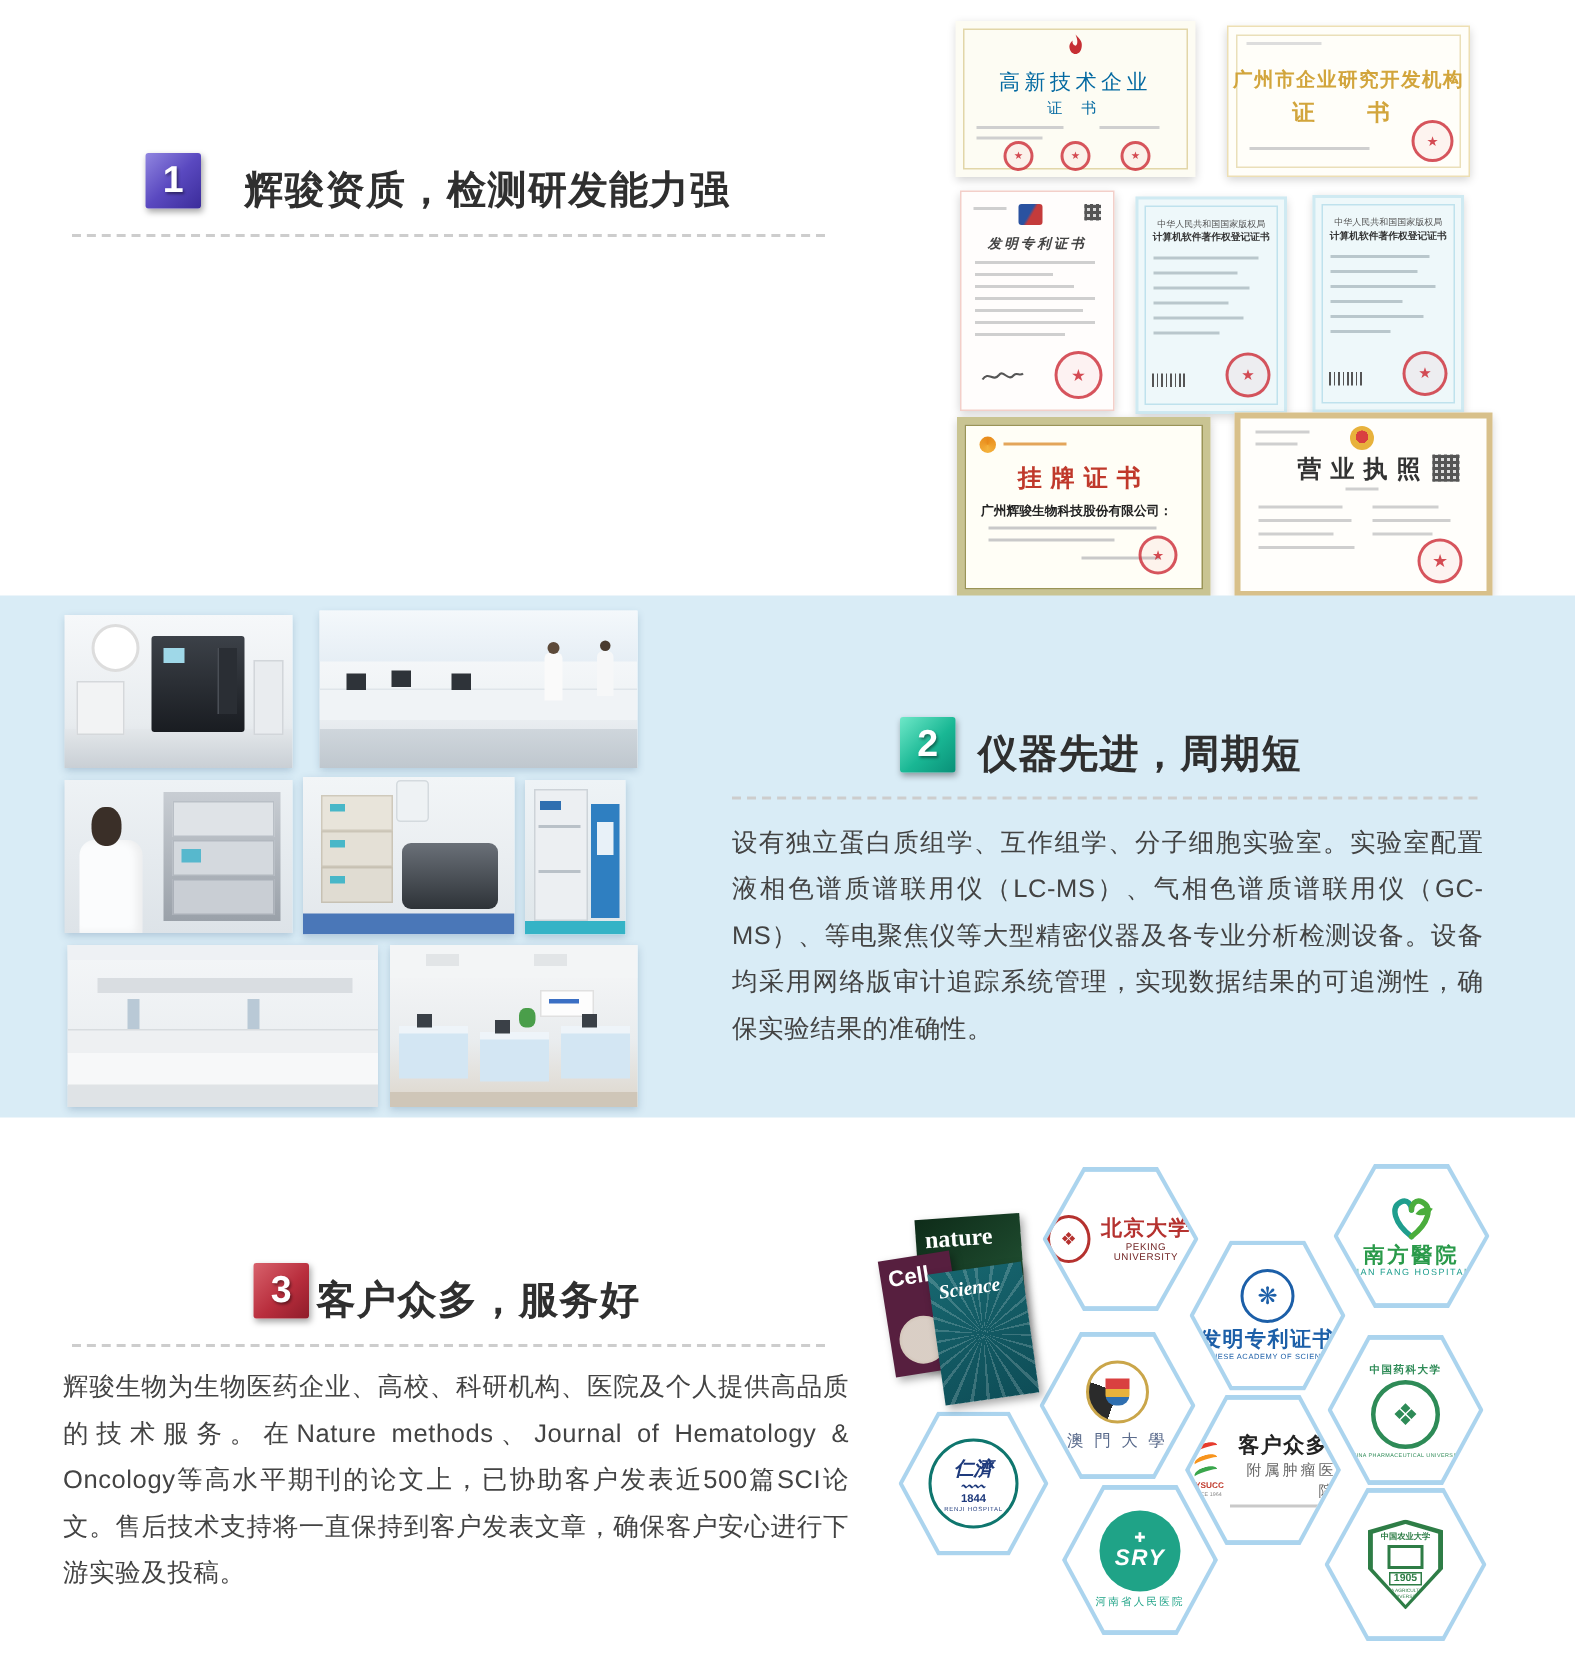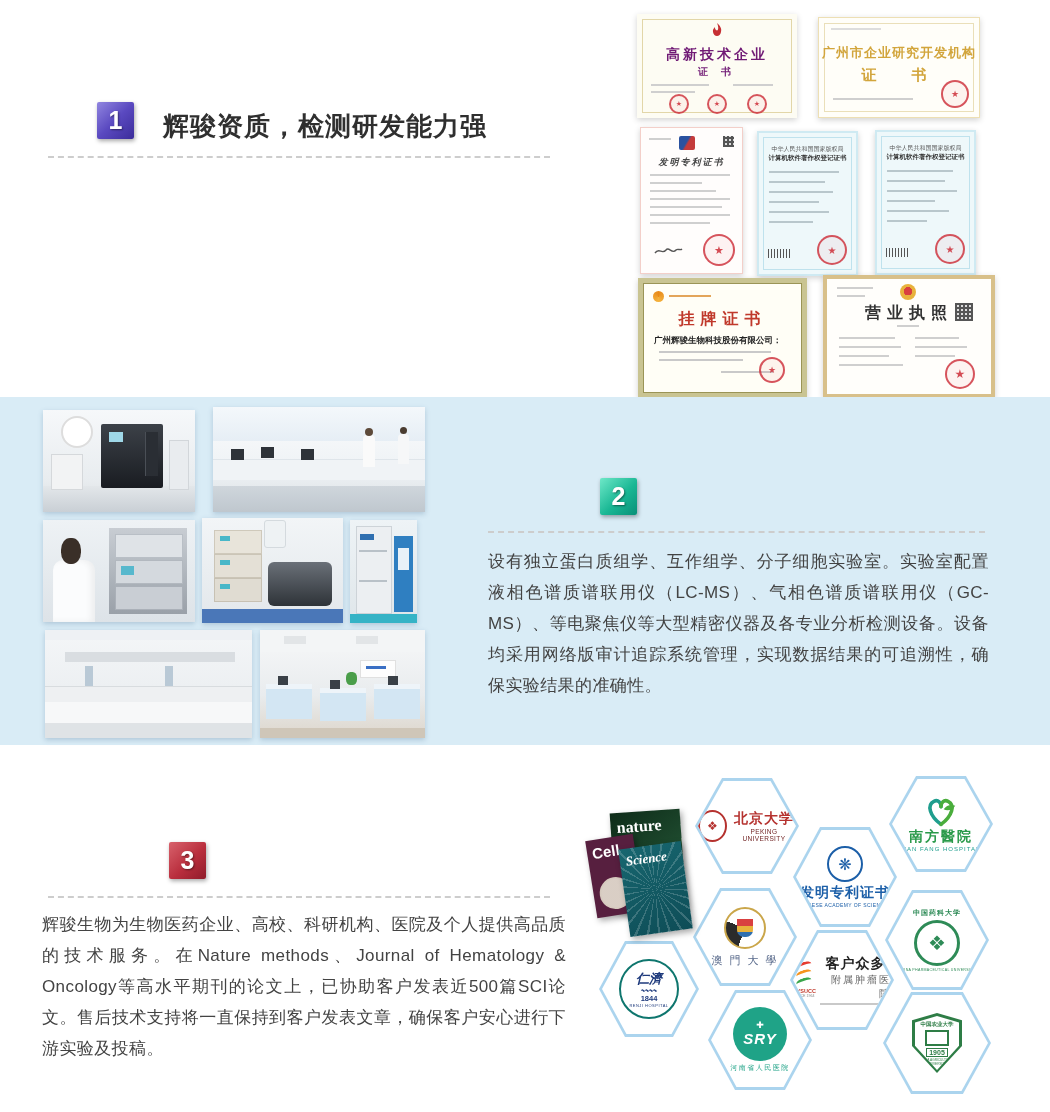--- a/index.html
+++ b/index.html
@@ -38,21 +38,21 @@
   .c-frame{position:absolute;inset:5px;border:1px solid #e2d6a8;}
   .c-rnd{left:818px;top:17px;width:160px;height:99px;background:#fffef9;border:1px solid #eddfb4;}
   .c-patent{left:640px;top:127px;width:101px;height:145px;background:#fffdfc;border:1px solid #f3cfc9;font-style:italic;}
   .c-soft{width:97px;height:141px;background:#eef8fa;border:2px solid #cfeaf2;}
   .c-soft1{left:757px;top:131px;}
   .c-soft2{left:875px;top:130px;}
   .c-soft .inframe{position:absolute;inset:4px;border:1px solid #bfe2ed;}
   .c-listing{left:638px;top:278px;width:159px;height:110px;background:#fffef6;
              border:5px solid #c9c492;outline:1px solid #9a9456;outline-offset:-6px;}
   .c-license{left:823px;top:275px;width:164px;height:115px;background:#fffefb;border:4px solid #d8c08a;}
-  .gold{color:#701a75;font-weight:bold;}
+  .gold{color:#0369a1;font-weight:normal;}
   .qr{background:
       repeating-linear-gradient(0deg,#555 0 2px,transparent 2px 4px),
       repeating-linear-gradient(90deg,#555 0 2px,#ddd 2px 4px);}
   .barcode{background:repeating-linear-gradient(90deg,#555 0 1px,transparent 1px 3px);}
   
   .photo{position:absolute;box-shadow:0 2px 5px rgba(50,90,130,.25);overflow:hidden;}
   .ph1{left:43px;top:410px;width:152px;height:102px;background:linear-gradient(180deg,#f6f8fa,#e8ecef 70%,#d7dce1);}
   .ph2{left:213px;top:407px;width:212px;height:105px;background:linear-gradient(180deg,#fbfcfd,#eef2f5 60%,#d9dee3);}
   .ph3{left:43px;top:520px;width:152px;height:102px;background:linear-gradient(180deg,#eef2f5,#dde3e8);}
   .ph4{left:202px;top:518px;width:141px;height:105px;background:linear-gradient(180deg,#f2f5f7,#e2e7eb);}
@@ -269,24 +269,26 @@
       <div class="abs" style="left:6px;top:54px;width:46px;height:30px;background:#d3e6f3;border-top:5px solid #eef4f9;"></div>
       <div class="abs" style="left:60px;top:58px;width:46px;height:28px;background:#d3e6f3;border-top:5px solid #eef4f9;"></div>
       <div class="abs" style="left:114px;top:54px;width:46px;height:30px;background:#d3e6f3;border-top:5px solid #eef4f9;"></div>
       <div class="abs" style="left:18px;top:46px;width:10px;height:9px;background:#3a4047;"></div>
       <div class="abs" style="left:70px;top:50px;width:10px;height:9px;background:#3a4047;"></div>
       <div class="abs" style="left:128px;top:46px;width:10px;height:9px;background:#3a4047;"></div>
     </div>
   </div>
 
   <div class="badge badge2">2</div>
+  <div class="sec-title t2">仪器先进，周期短</div>
   <div class="divider d2"></div>
   <div class="para p2">设有独立蛋白质组学、互作组学、分子细胞实验室。实验室配置液相色谱质谱联用仪（LC-MS）、气相色谱质谱联用仪（GC-MS）、等电聚焦仪等大型精密仪器及各专业分析检测设备。设备均采用网络版审计追踪系统管理，实现数据结果的可追溯性，确保实验结果的准确性。</div>
 
   <div class="badge badge3">3</div>
+  <div class="sec-title t3">客户众多，服务好</div>
   <div class="divider d3"></div>
   <div class="para p3">辉骏生物为生物医药企业、高校、科研机构、医院及个人提供高品质的技术服务。在Nature methods、Journal of Hematology &amp; Oncology等高水平期刊的论文上，已协助客户发表近500篇SCI论文。售后技术支持将一直保持到客户发表文章，确保客户安心进行下游实验及投稿。</div>
 
   <div>
     <div class="journal j-nature">
       <span class="jt" style="font-size:16px;margin:6px 0 0 6px;">nature</span>
       <div class="abs" style="right:4px;bottom:8px;width:34px;height:40px;border-radius:40%;background:radial-gradient(circle at 40% 40%,#7fd24a 0 35%,#c43b3b 60% 100%);opacity:.85;"></div>
     </div>
     <div class="journal j-cell">
       <span class="jt" style="font-family:'Liberation Sans','DejaVu Sans',sans-serif;font-size:15px;margin:5px 0 0 5px;">Cell</span>

